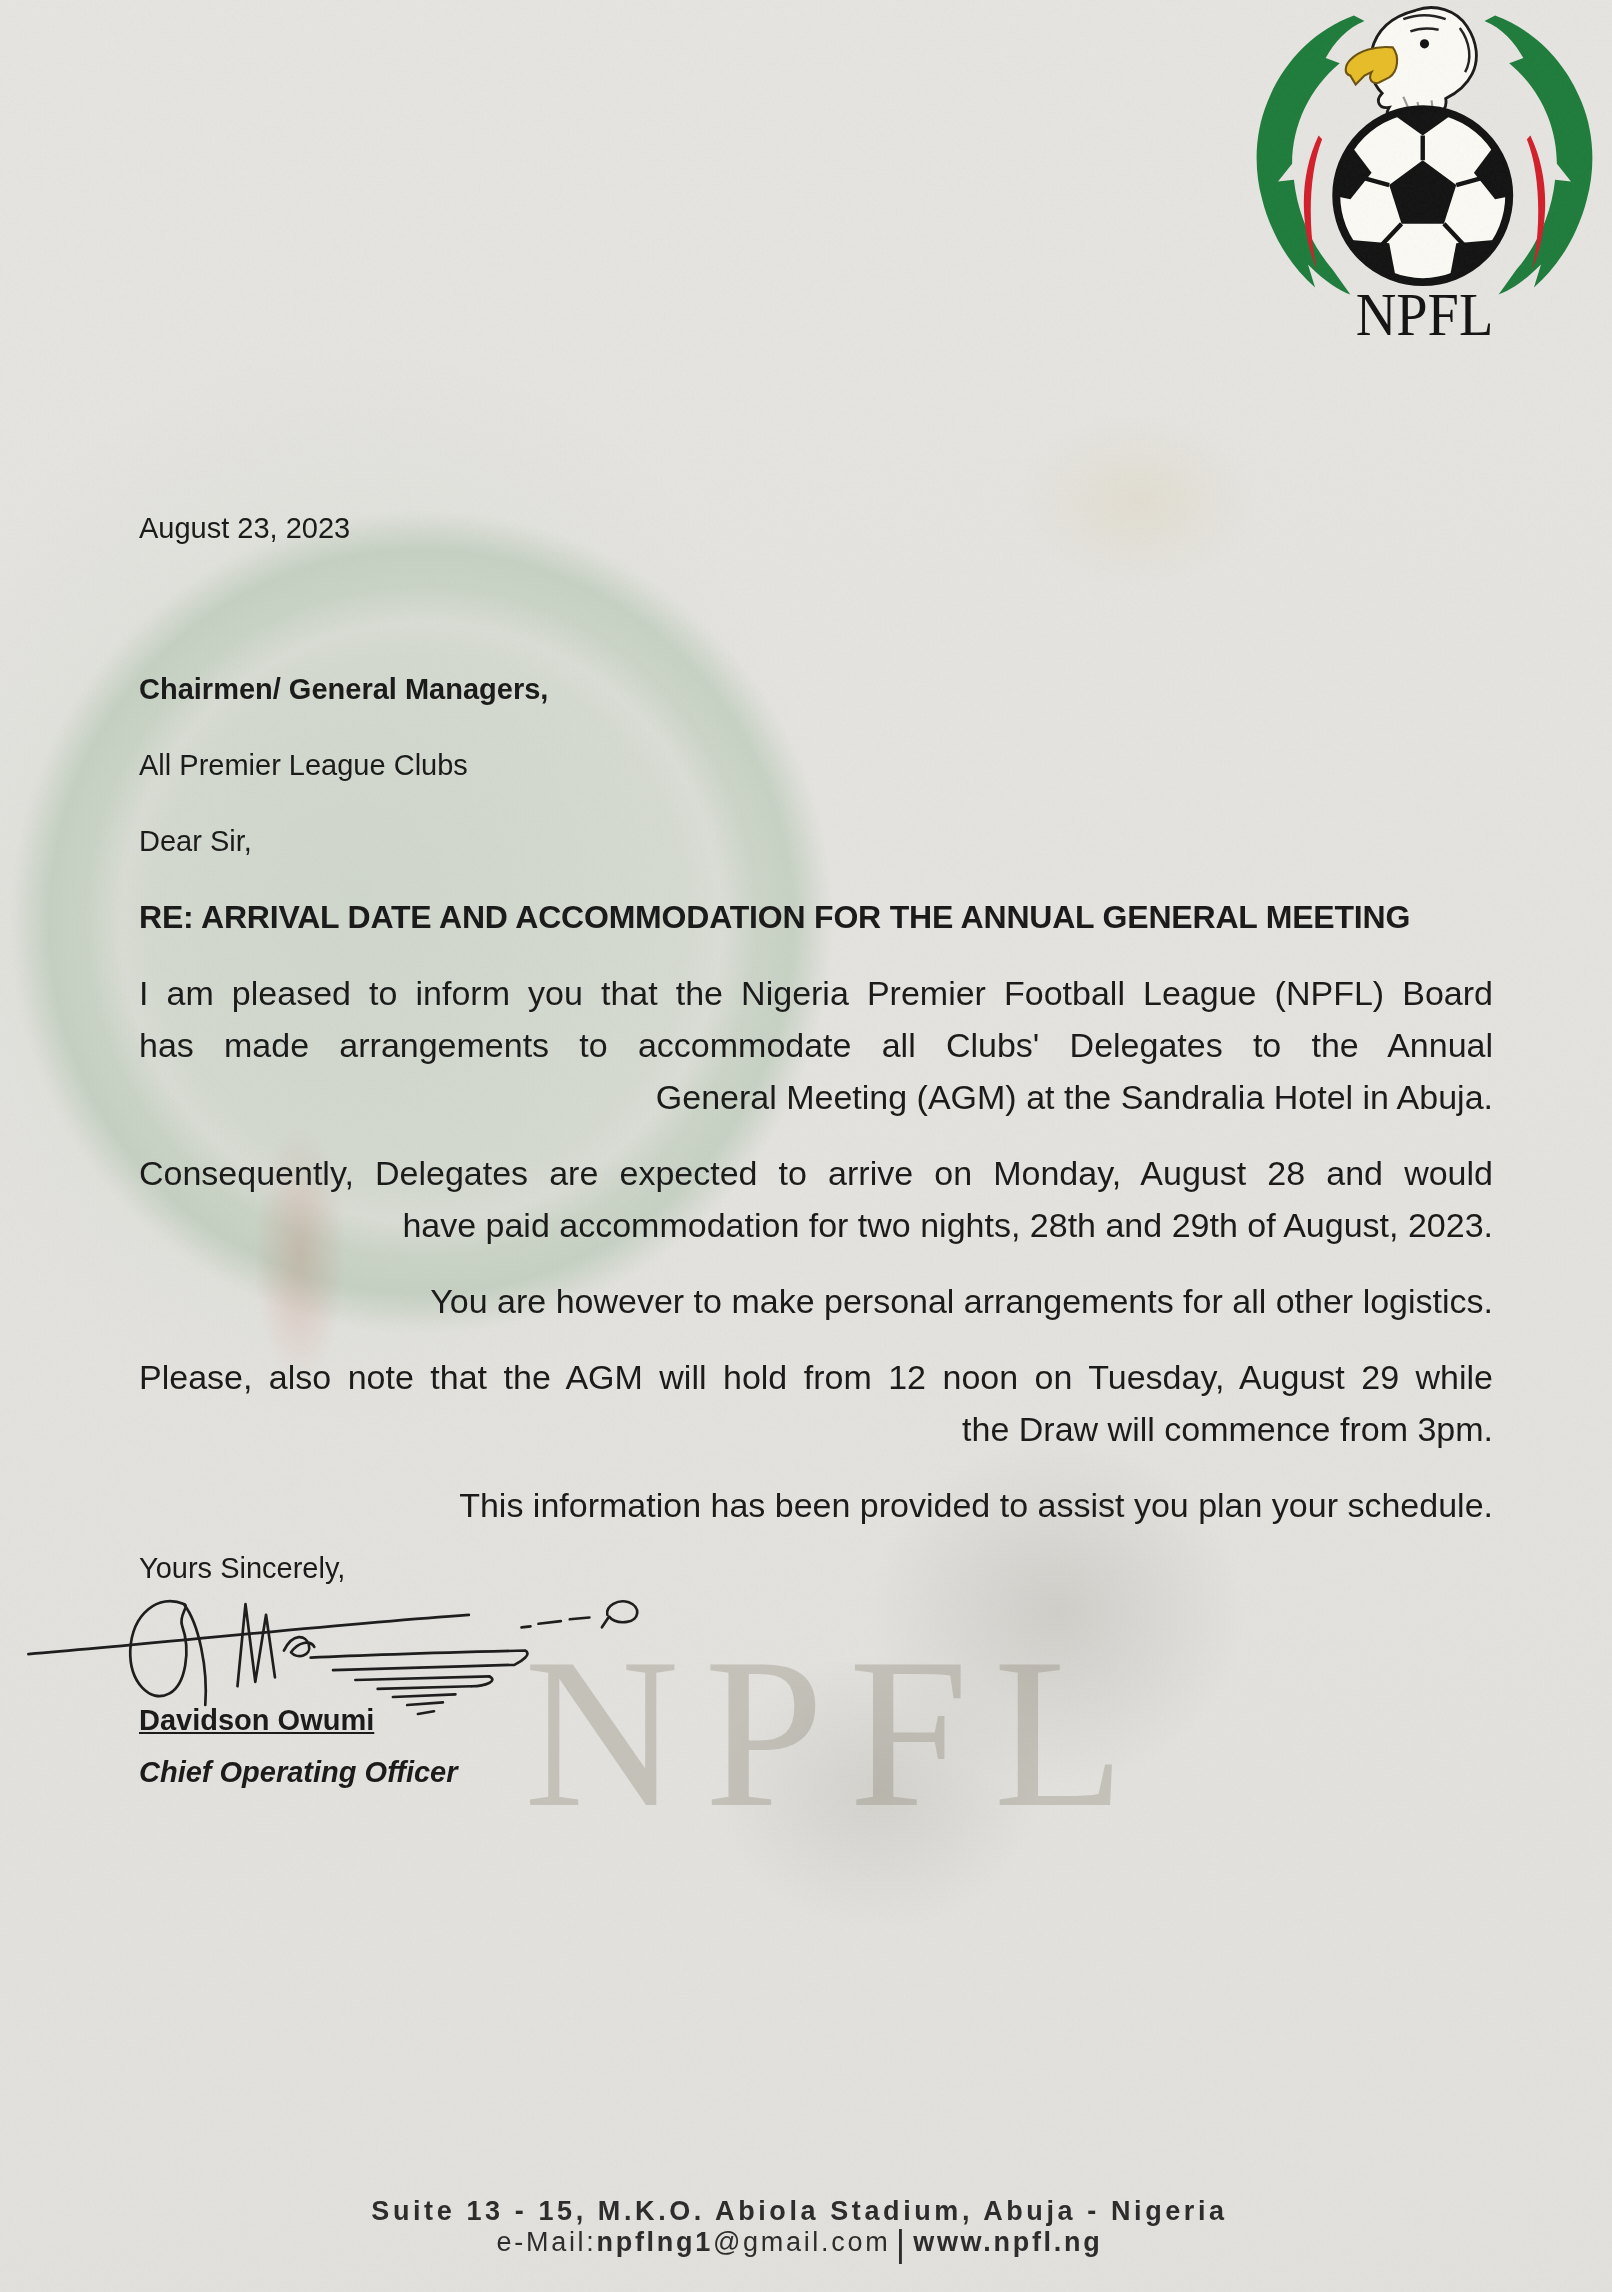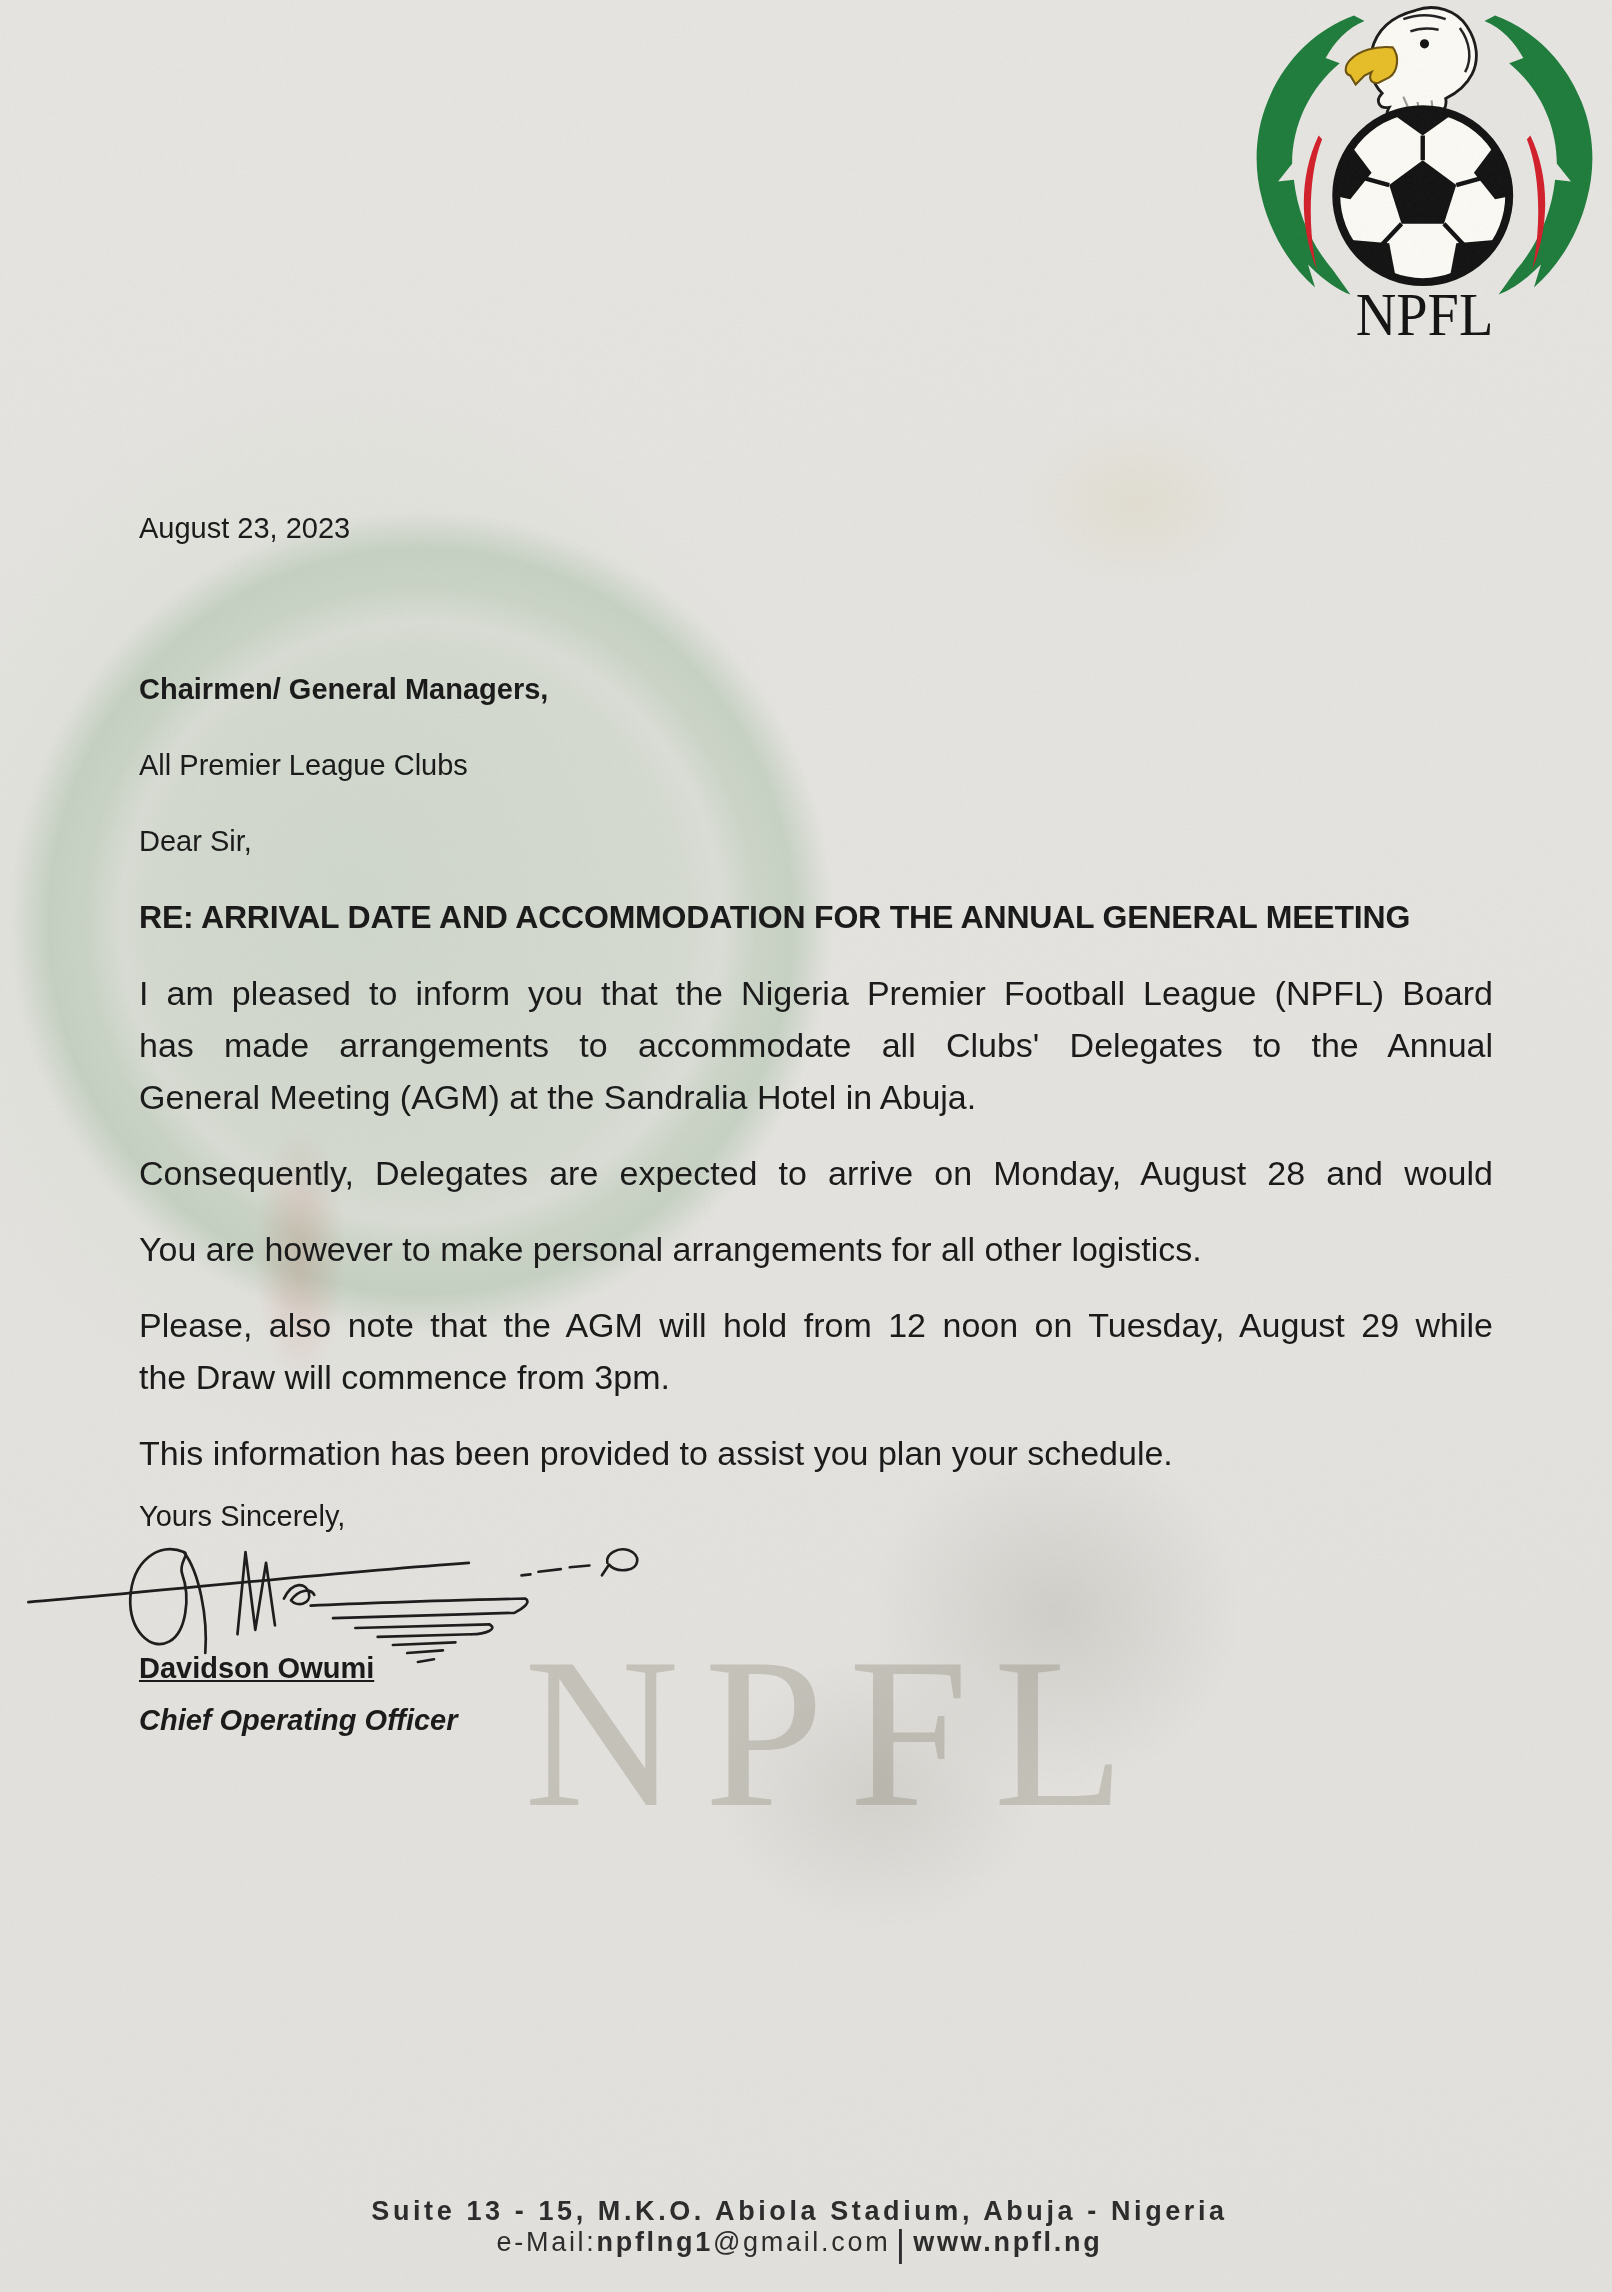--- a/index.html
+++ b/index.html
@@ -32,21 +32,21 @@
   .logo{position:absolute;left:1248px;top:5.4px;width:353px;height:353px;}
   .letter{position:absolute;left:139px;top:502px;width:1354px;}
   .letter p{margin:0;font-size:29px;line-height:52px;}
   .date{margin-bottom:109px !important;}
   .mb{margin-bottom:24px !important;}
   .bold{font-weight:700;}
   .subject{font-weight:700;font-size:32px !important;letter-spacing:-0.2px;}
   .para{margin:0 0 24px 0;font-size:34px;line-height:52px;}
   .para.last{margin-bottom:10.7px;}
   .jline{text-align:justify;text-align-last:justify;}
-  .lline{text-align:left;}
+  .lline{text-align:right;}
   .sig-wrap{position:relative;height:100px;margin:0;}
   .sig-svg{position:absolute;left:-115px;top:-5.4px;width:627px;height:134px;}
   .sig-name{font-weight:700;text-decoration:underline;}
   .sig-title{font-weight:700;font-style:italic;}
   .footer{position:absolute;left:0;top:2196px;width:1599px;text-align:center;color:#2a2a2a;}
   .f1{font-size:27px;line-height:30px;font-weight:700;letter-spacing:3.6px;}
   .f2{font-size:27px;line-height:32px;letter-spacing:2.7px;font-weight:400;}
   .f2 .b{font-weight:700;}
   .f2 .bar{font-weight:400;font-size:36px;vertical-align:-5.4px;padding:0 5.4px;}
 </style>
@@ -104,20 +104,21 @@
     <p class="subject mb">RE: ARRIVAL DATE AND ACCOMMODATION FOR THE ANNUAL GENERAL MEETING</p>
 
     <div class="para">
       <div class="jline">I am pleased to inform you that the Nigeria Premier Football League (NPFL) Board</div>
       <div class="jline">has made arrangements to accommodate all Clubs' Delegates to the Annual</div>
       <div class="lline">General Meeting (AGM) at the Sandralia Hotel in Abuja.</div>
     </div>
 
     <div class="para">
       <div class="jline">Consequently, Delegates are expected to arrive on Monday, August 28 and would</div>
+      <div class="lline">have paid accommodation for two nights, 28th and 29th of August, 2023.</div>
     </div>
 
     <div class="para">
       <div class="lline">You are however to make personal arrangements for all other logistics.</div>
     </div>
 
     <div class="para">
       <div class="jline">Please, also note that the AGM will hold from 12 noon on Tuesday, August 29 while</div>
       <div class="lline">the Draw will commence from 3pm.</div>
     </div>

